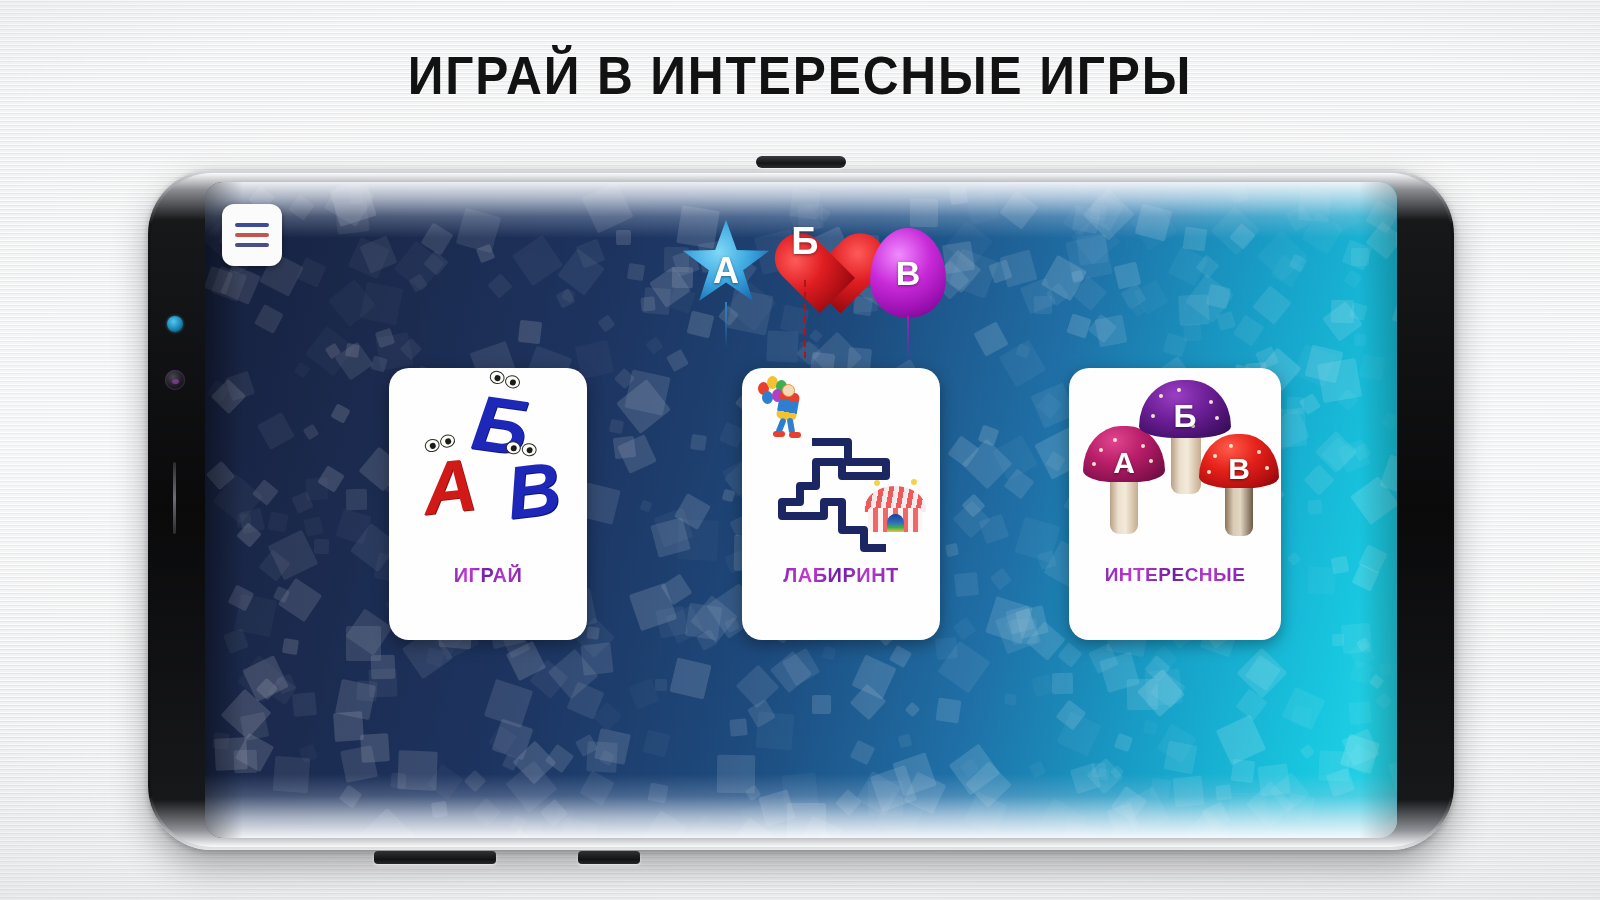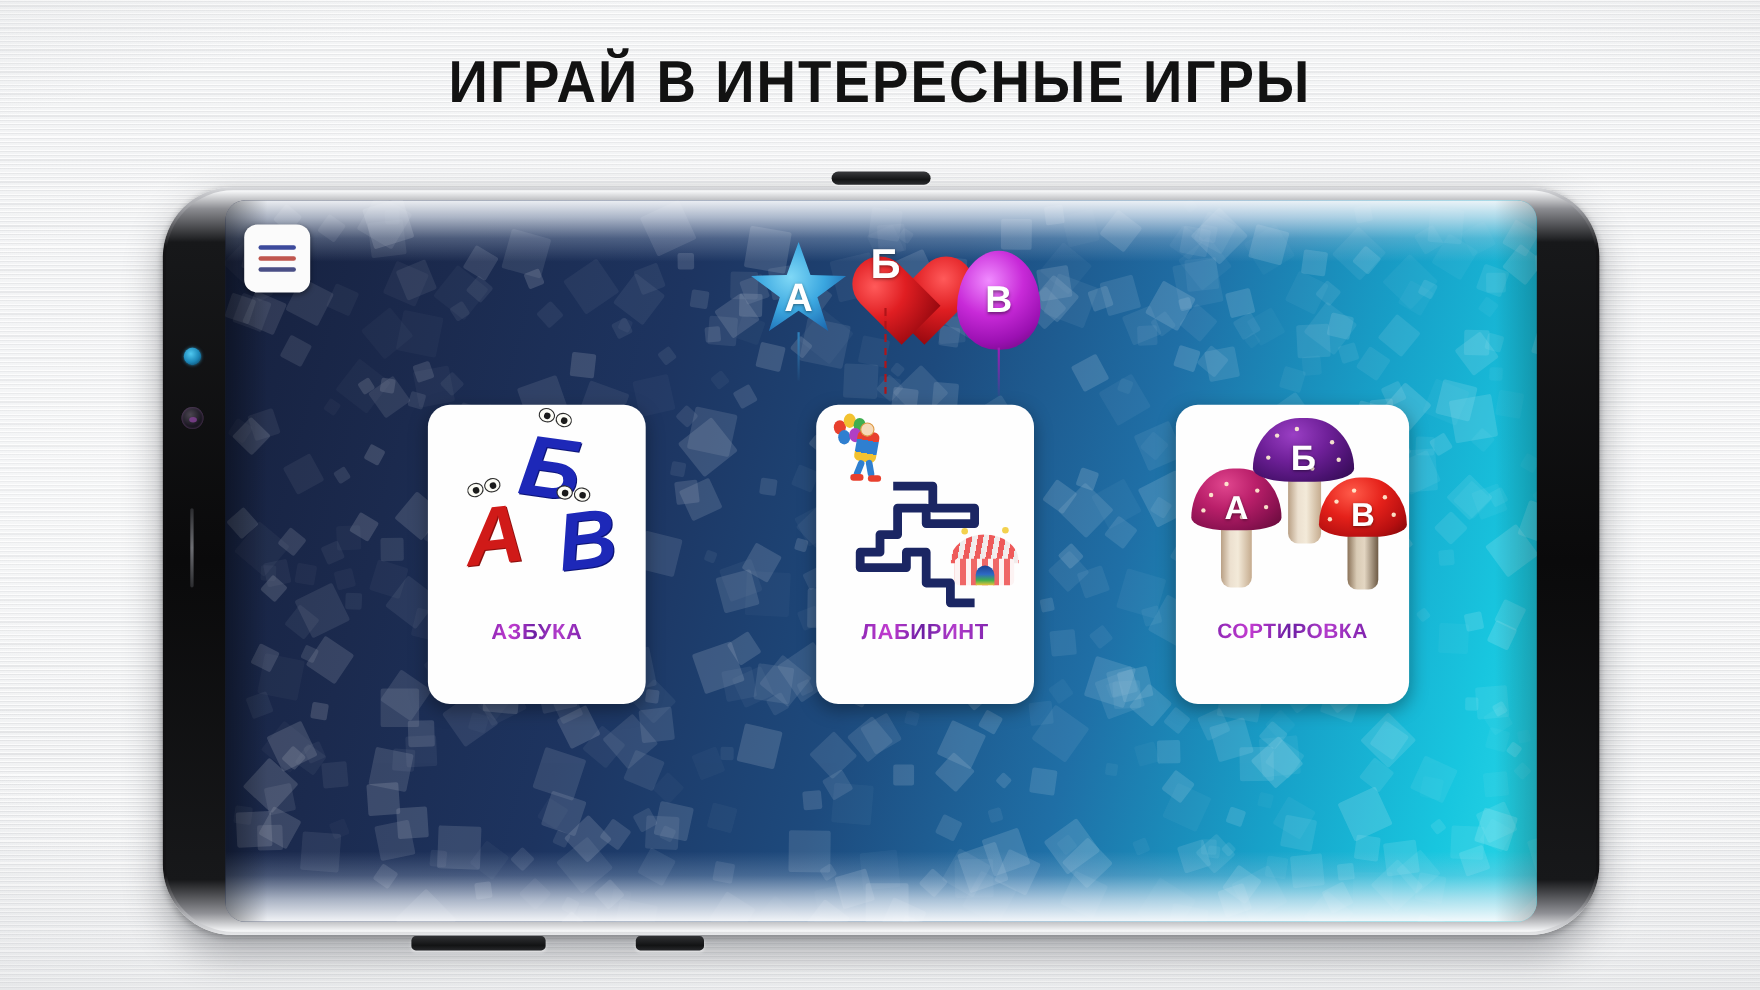--- a/index.html
+++ b/index.html
@@ -927,21 +927,21 @@
               <span class="chr">Б</span>
             </div>
             <div class="letter" id="ltr-v">
               <div class="eyes">
                 <div class="eye"></div>
                   <div class="eye"></div>
               </div>
               <span class="chr">В</span>
             </div>
           </div>
-          <div class="card-label">АЗБУКА</div>
+          <div class="card-label">ИГРАЙ</div>
         </div>
 
         <div class="card" id="card-1">
           <div class="card-art">
 
             <div class="clown">
               <div class="cl-balloons">
                 <b style="left:0px;  top:6px;  background:#e8402e"></b>
                 <b style="left:9px;  top:0px;  background:#f2c230"></b>
                 <b style="left:18px; top:4px;  background:#3fae4f"></b>
@@ -1008,19 +1008,19 @@
                 <i style="left:14px;top:20px"></i>
                   <i style="left:30px;top:10px"></i>
                 <i style="left:58px;top:16px"></i>
                   <i style="left:66px;top:32px"></i>
                 <i style="left:8px;top:36px"></i>
                   <i style="left:44px;top:40px"></i>
               </div>
               <div class="glyph">В</div>
             </div>
           </div>
-          <div class="card-label">СОРТИРОВКА</div>
+          <div class="card-label">ИНТЕРЕСНЫЕ</div>
         </div>
 
       </div>
     </div>
   </div>
 </div>
 
 </body></html>

